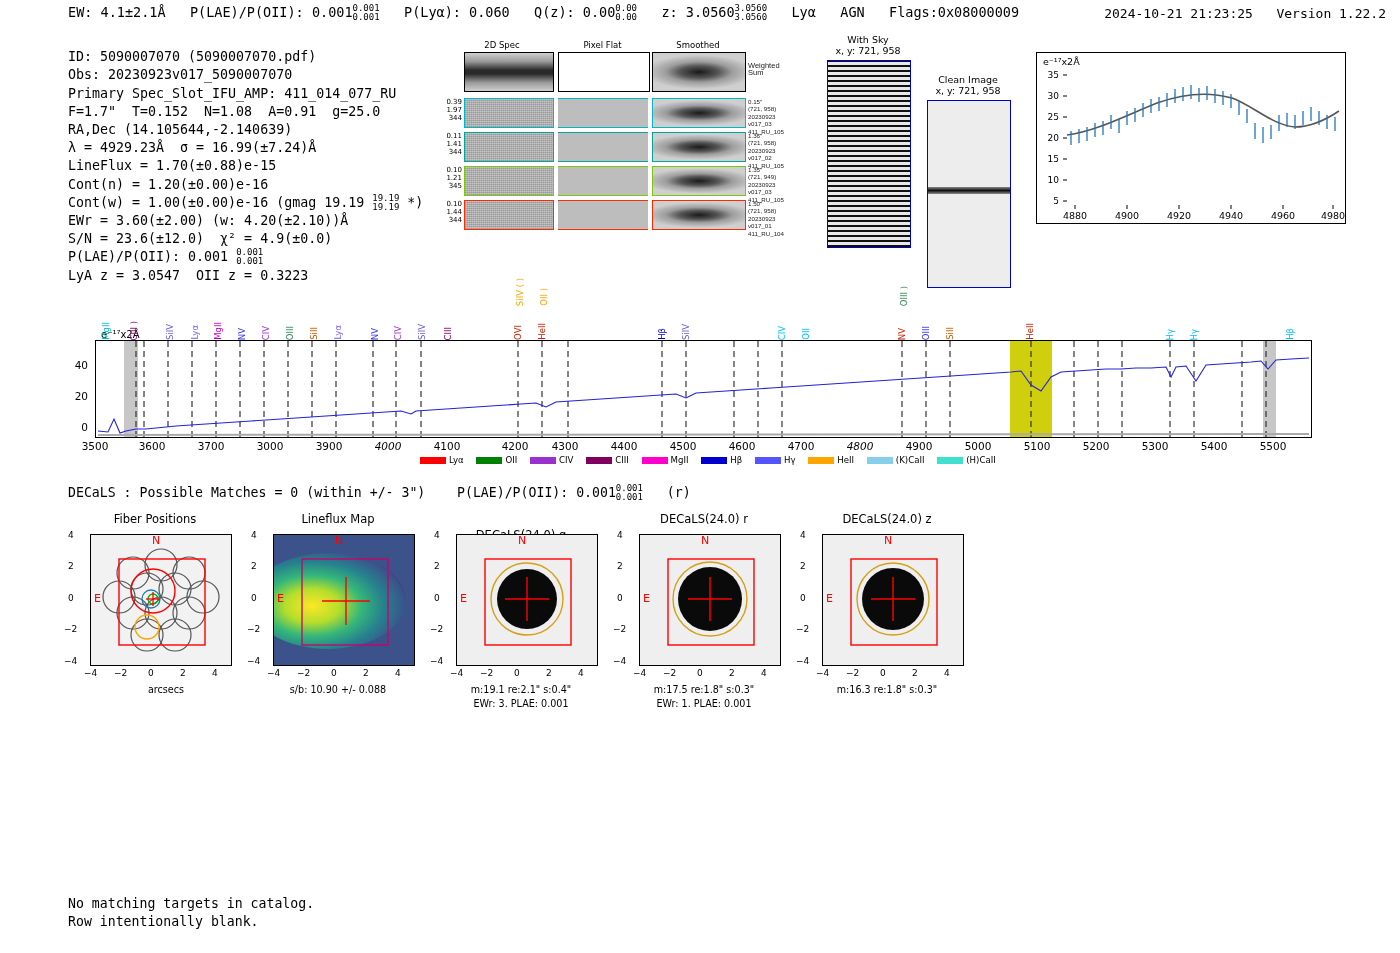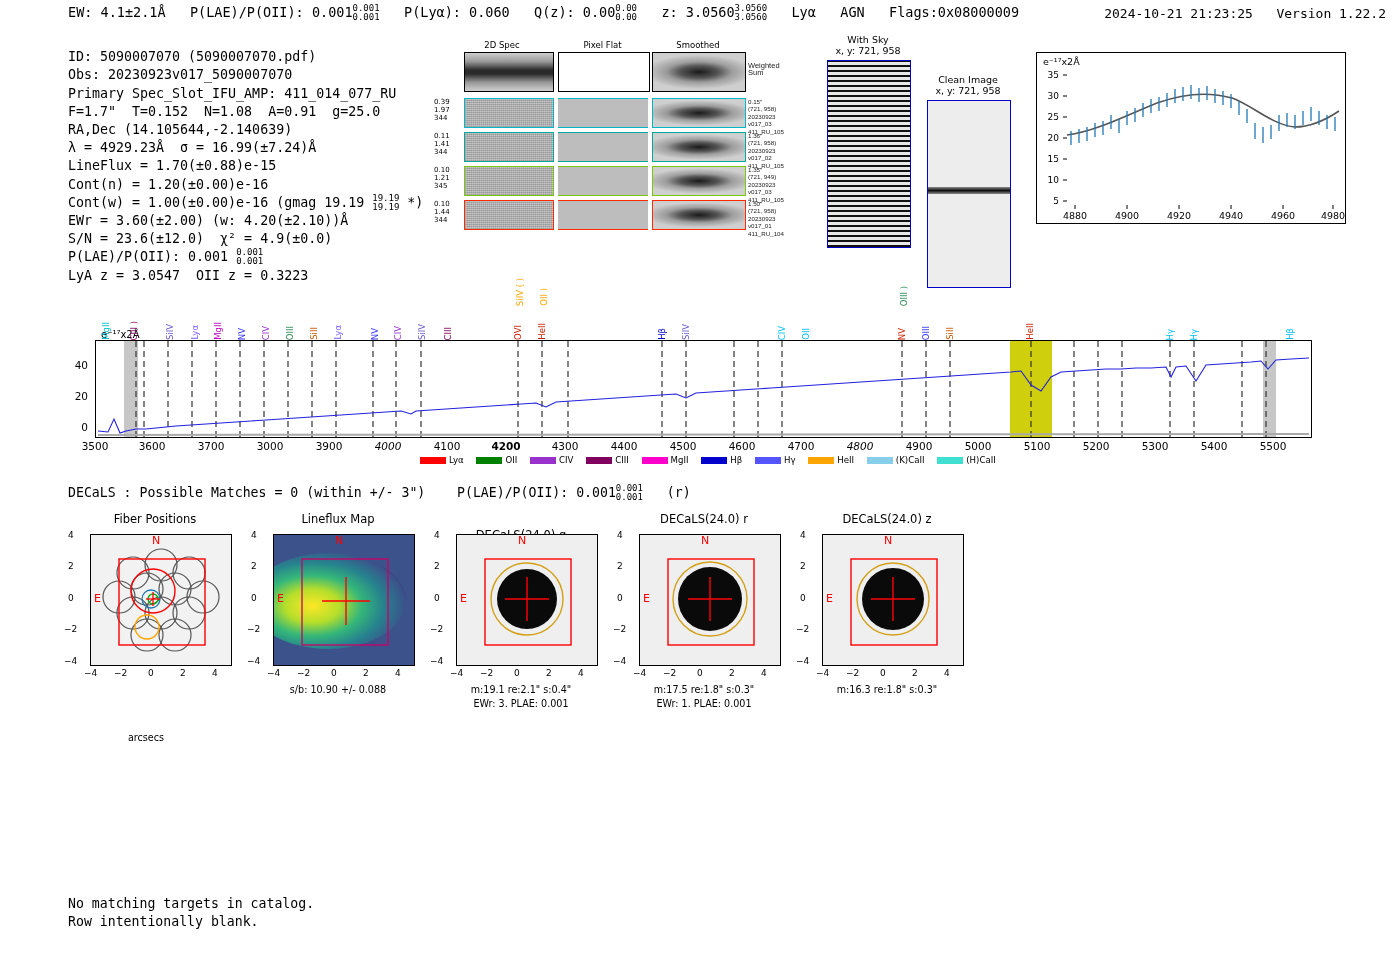--- a/index.html
+++ b/index.html
@@ -34,21 +34,21 @@
     background-color:#b9b9b9;
   }
   .smoothband{
     background:radial-gradient(ellipse 60% 45% at 50% 50%, #1a1a1a 0%, #555 35%, #9d9d9d 60%, #cfcfcf 100%);
   }
   .specband{
     background:
       linear-gradient(180deg,#cfcfcf 0%,#9a9a9a 22%,#2a2a2a 45%,#2a2a2a 55%,#9a9a9a 78%,#cfcfcf 100%);
   }
   .flatgray{background:#bdbdbd;}
-  .rowlabel{position:absolute;font-size:7px;font-family:"DejaVu Sans",sans-serif;line-height:8px;text-align:left;}
+  .rowlabel{position:absolute;font-size:7px;font-family:"DejaVu Sans",sans-serif;line-height:8px;text-align:right;}
   .rowlabelR{position:absolute;font-size:6.2px;font-family:Liberation Sans, sans-serif;line-height:7.4px;text-align:left;color:#222;}
 
   
   .imgtitle{position:absolute;font-size:9.5px;font-family:"DejaVu Sans",sans-serif;text-align:center;line-height:11px;}
   .bluebox{position:absolute;border:1.6px solid #0000cc;}
   .skypattern{
     width:100%;height:100%;
     background:repeating-linear-gradient(0deg,#111 0 2px,#e8e8e8 2px 5px);
   }
   .cleanpattern{
@@ -326,21 +326,21 @@
 <div class="abs yticklbl" style="left:58px;top:421px;width:30px;">0</div>
 
 <div class="abs" style="left:95px;top:440px;width:1215px;height:16px;">
   <span class="xticklbl" style="left:-22px;width:44px;">3500</span>
   <span class="xticklbl" style="left:35px;width:44px;">3600</span>
   <span class="xticklbl" style="left:94px;width:44px;">3700</span>
   <span class="xticklbl" style="left:153px;width:44px;">3000</span>
   <span class="xticklbl" style="left:212px;width:44px;">3900</span>
   <span class="xticklbl" style="left:271px;width:44px;font-style:italic;">4000</span>
   <span class="xticklbl" style="left:330px;width:44px;">4100</span>
-  <span class="xticklbl" style="left:389px;width:44px;font-weight:bold;">4200</span>
+  <span class="xticklbl" style="left:398px;width:44px;">4200</span>
   <span class="xticklbl" style="left:448px;width:44px;">4300</span>
   <span class="xticklbl" style="left:507px;width:44px;">4400</span>
   <span class="xticklbl" style="left:566px;width:44px;">4500</span>
   <span class="xticklbl" style="left:625px;width:44px;">4600</span>
   <span class="xticklbl" style="left:684px;width:44px;">4700</span>
   <span class="xticklbl" style="left:743px;width:44px;font-style:italic;">4800</span>
   <span class="xticklbl" style="left:802px;width:44px;">4900</span>
   <span class="xticklbl" style="left:861px;width:44px;">5000</span>
   <span class="xticklbl" style="left:920px;width:44px;">5100</span>
   <span class="xticklbl" style="left:979px;width:44px;">5200</span>
@@ -439,21 +439,21 @@
   <span class="axlbl" style="left:8px;top:18px;">4</span>
   <span class="axlbl" style="left:8px;top:49px;">2</span>
   <span class="axlbl" style="left:8px;top:81px;">0</span>
   <span class="axlbl" style="left:4px;top:112px;">−2</span>
   <span class="axlbl" style="left:4px;top:144px;">−4</span>
   <span class="axlbl" style="left:24px;top:156px;">−4</span>
   <span class="axlbl" style="left:54px;top:156px;">−2</span>
   <span class="axlbl" style="left:88px;top:156px;">0</span>
   <span class="axlbl" style="left:120px;top:156px;">2</span>
   <span class="axlbl" style="left:152px;top:156px;">4</span>
-  <div class="caption" style="top:172px;left:16px;width:140px;margin-top:48px;">arcsecs</div>
+  <div class="caption" style="top:172px;left:36px;width:140px;">arcsecs</div>
 </div>
 
 <div class="panel" style="left:243px;top:512px;width:190px;height:200px;">
   <div class="paneltitle" style="top:0;">Lineflux Map</div>
   <div class="axbox" style="left:30px;top:22px;width:140px;height:130px;">
     <svg width="140" height="130" viewBox="0 0 140 130" style="position:absolute;left:0;top:0;">
       <defs>
         <radialGradient id="lfg" cx="40%" cy="55%" r="70%">
           <stop offset="0%" stop-color="#fde725"></stop>
           <stop offset="25%" stop-color="#b5de2b"></stop>

